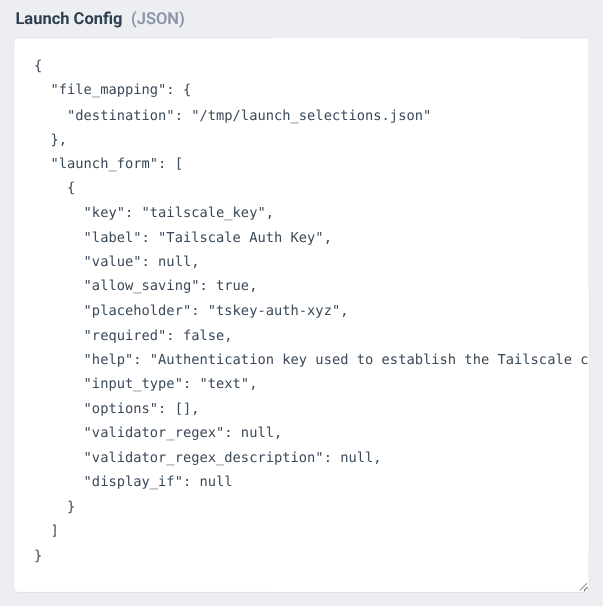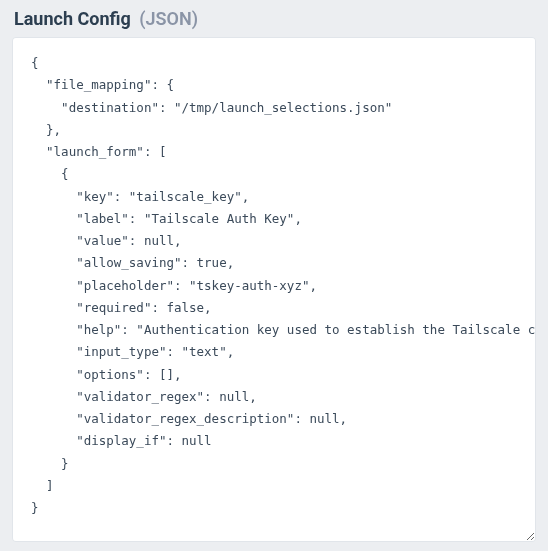--- a/index.html
+++ b/index.html
@@ -5,21 +5,21 @@
     * { margin: 0; padding: 0; box-sizing: border-box; }
     body {
       font-family: -apple-system, BlinkMacSystemFont, 'Segoe UI', Roboto, Helvetica, Arial, sans-serif;
       background: #eceef1;
       width: 548px;
       height: 551px;
       padding: 8px 12px 12px 12px;
       overflow: hidden;
     }
     .header {
-      font-size: 18px;
+      font-size: 15px;
       font-weight: 700;
       color: #2c3e50;
       margin-bottom: 8px;
       padding-left: 2px;
     }
     .header .subtitle {
       color: #8a94a6;
       font-weight: 600;
       margin-left: 4px;
     }

